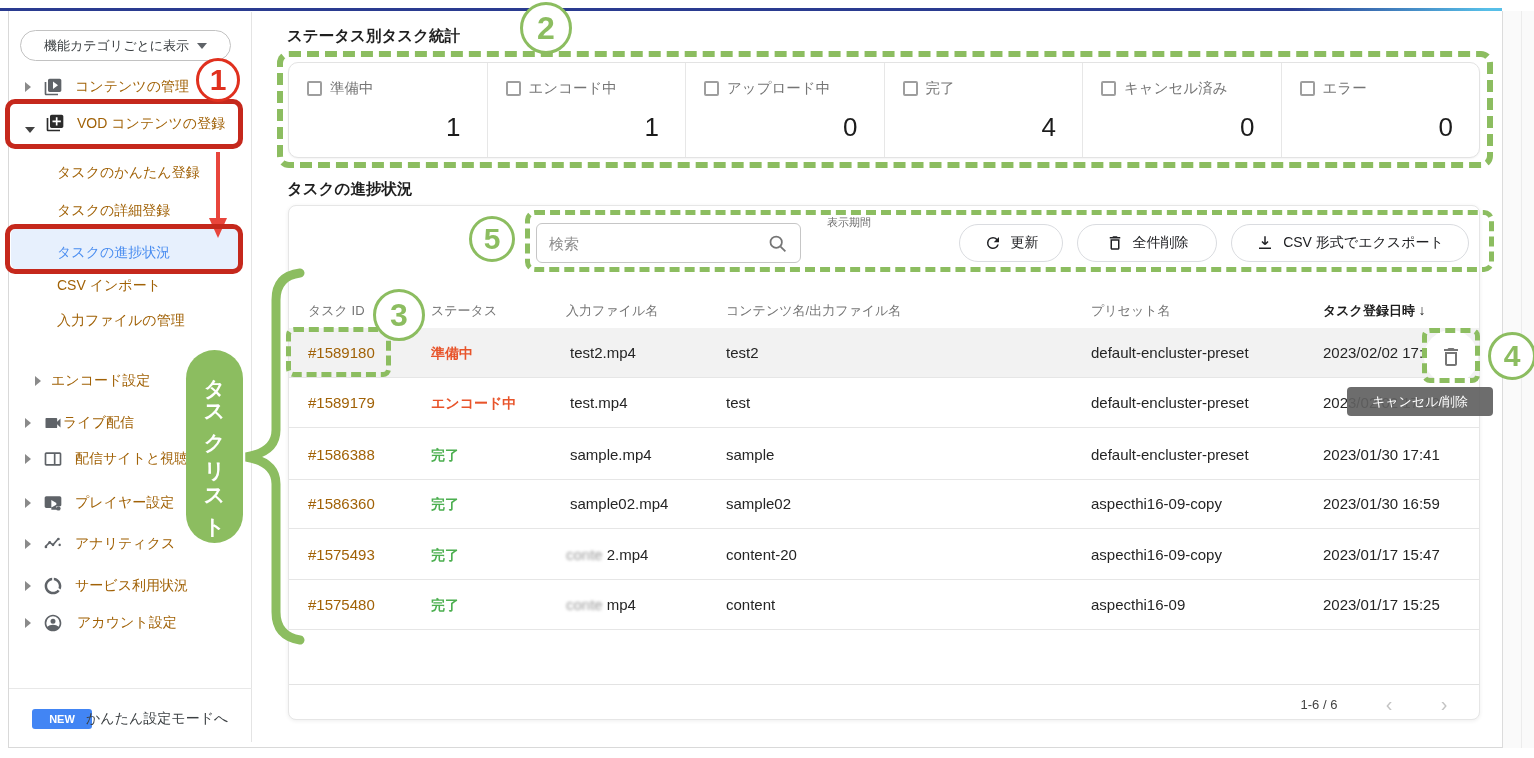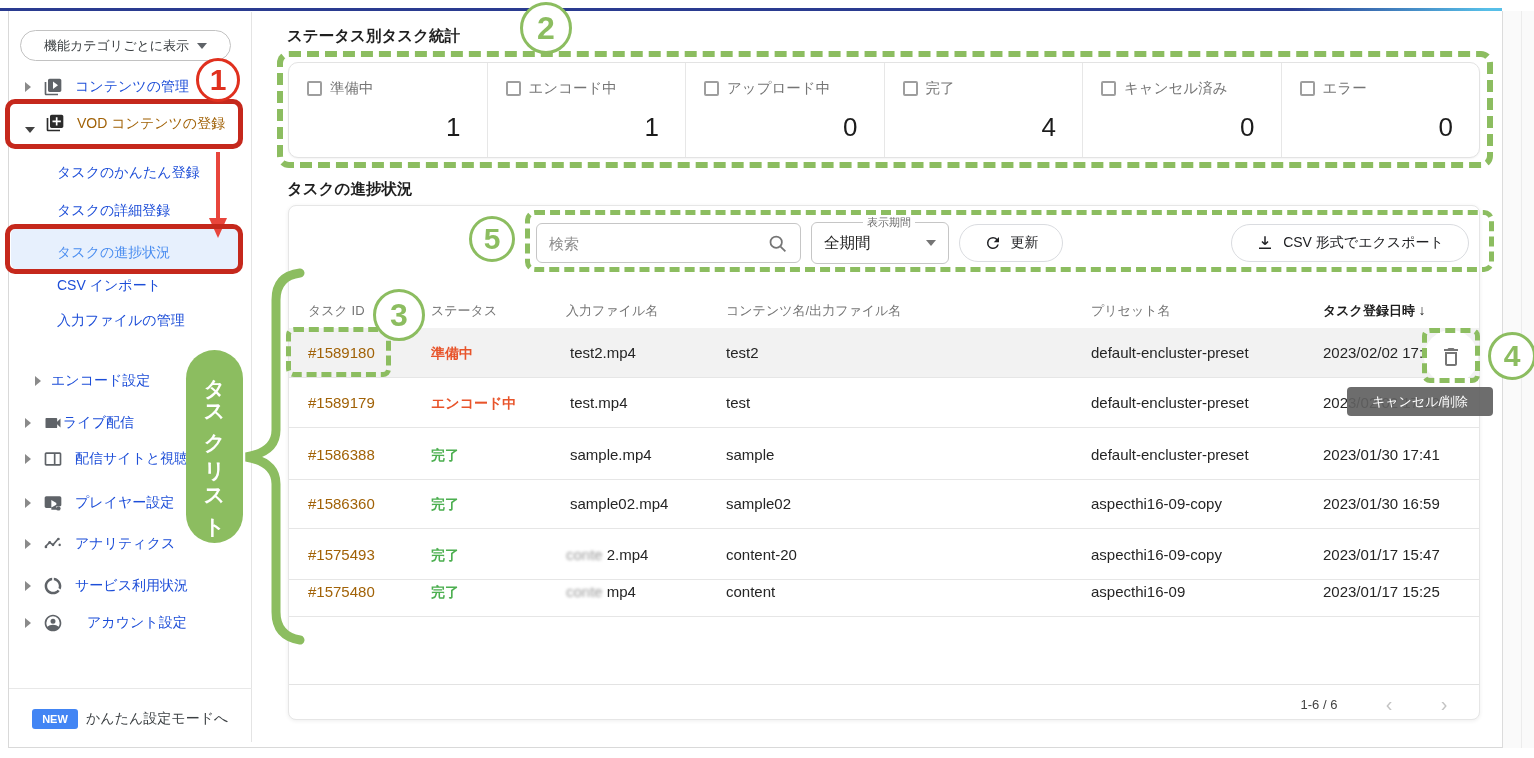--- a/index.html
+++ b/index.html
@@ -20,26 +20,26 @@
   
   .sidebar { left:9px; top:12px; width:243px; height:730px; background:#fff;
     border-right:1px solid #e4e4e4; }
   .cat-pill { left:20px; top:30px; width:211px; height:31px; border:1px solid #c2c2c2;
     border-radius:16px; font-size:13px; color:#3c4043; display:flex; align-items:center;
     justify-content:center; gap:8px; background:#fff; }
   .caret-down { width:0; height:0; border-left:5px solid transparent; border-right:5px solid transparent;
     border-top:6px solid #5f6368; display:inline-block; }
   .caret-right { width:0; height:0; border-top:5px solid transparent; border-bottom:5px solid transparent;
     border-left:6px solid #8a8a8a; display:inline-block; }
-  .side-item { height:26px; display:flex; align-items:center; font-size:14px; color:#1d4ed8; }
+  .side-item { height:26px; display:flex; align-items:center; font-size:14px; color:#a16207; }
   .side-item .ic { display:inline-flex; width:20px; height:20px; }
   .lvl1 .lbl { margin-left:0; }
   .side-sel-bg { left:11px; top:228px; width:230px; height:41px; background:#e7f0fd; border-radius:6px; }
   .side-divider { left:9px; top:688px; width:243px; height:1px; background:#e8e8e8; }
-  .new-badge { left:32px; top:709px; width:46px; height:20px; background:#4285f4; color:#fff;
+  .new-badge { left:32px; top:709px; width:60px; height:20px; background:#4285f4; color:#fff;
     font-size:11px; font-weight:bold; border-radius:3px; display:flex; align-items:center; justify-content:center; }
   .new-label { left:86px; top:710px; font-size:14px; color:#3c4043; }
 
   
   .h-stats { left:287px; top:26px; font-size:15.5px; font-weight:bold; color:#1f1f1f; }
   .h-tasks { left:287px; top:179px; font-size:15.5px; font-weight:bold; color:#1f1f1f; }
 
   
   .stats-card { left:288px; top:62px; width:1192px; height:96px; background:#fff;
     border:1px solid #e3e3e3; border-radius:10px; display:flex; box-shadow:0 1px 2px rgba(0,0,0,.05); }
@@ -57,21 +57,21 @@
 
   .search-box { left:247px; top:17px; width:265px; height:40px; border:1px solid #c6c6c6;
     border-radius:6px; background:#fff; display:flex; align-items:center; padding:0 12px; }
   .search-box input { border:none; outline:none; flex:1; font-size:15px; color:#212121;
     font-family:inherit; background:transparent; }
   .search-box input::placeholder { color:#8d8d8d; }
 
   .period-select { left:522px; top:16px; width:138px; height:42px; border:1px solid #c6c6c6;
     border-radius:6px; background:#fff; display:flex; align-items:center; padding:0 12px; }
   .period-label { position:absolute; left:534px; top:9px; font-size:11px; color:#6f6f6f;
-    background:#fff; padding:0 4px;margin-left:40px; }
+    background:#fff; padding:0 4px; }
   .period-value { font-size:15.5px; color:#212121; flex:1; }
 
   .pill-btn { position:absolute; top:18px; height:38px; border:1px solid #dadce0; border-radius:19px;
     background:#fff; display:flex; align-items:center; justify-content:center; gap:9px;
     font-size:14px; color:#202124; font-weight:500; }
   .btn-refresh { left:670px; width:104px; }
   .btn-delete-all { left:788px; width:140px; }
   .btn-export { left:942px; width:238px; }
 
   .th { position:absolute; top:96px; font-size:13px; color:#757575; white-space:nowrap; }
@@ -230,21 +230,21 @@
     <span class="lbl" style="margin-left:12px;">サービス利用状況</span>
   </div>
 
   <div class="abs side-item lvl1" style="left:16px;top:598px;">
     <span class="caret-right" style="margin-right:12px;"></span>
     <span class="ic">
       <svg viewBox="0 0 24 24" width="20" height="20" fill="#5f6368">
           <path d="M12 2C6.48 2 2 6.48 2 12s4.48 10 10 10 10-4.48 10-10S17.52 2 12 2zm0 2a8 8 0 0 1 8 8 8 8 0 0 1-1.3 4.4C17.4 14.9 14.5 14 12 14s-5.4.9-6.7 2.4A8 8 0 0 1 4 12a8 8 0 0 1 8-8zm0 3a3 3 0 1 0 0 6 3 3 0 0 0 0-6z"></path>
         </svg>
     </span>
-    <span class="lbl" style="margin-left:24px;font-family:Liberation Serif, serif;">アカウント設定</span>
+    <span class="lbl" style="margin-left:14px;font-family:Liberation Serif, serif;">アカウント設定</span>
   </div>
 </div>
 
 <div class="abs side-divider"></div>
 <div class="abs new-badge">NEW</div>
 <div class="abs new-label">かんたん設定モードへ</div>
 
 <div class="abs h-stats">ステータス別タスク統計</div>
 
 <div class="abs stats-card">
@@ -299,35 +299,39 @@
   <div class="tc search-box">
     <input placeholder="検索" style="">
     <span style="display:inline-flex;">
       <svg viewBox="0 0 24 24" width="21" height="21" fill="none" stroke="#757575" stroke-width="2">
           <circle cx="10.5" cy="10.5" r="6.5"></circle>
           <path d="M15.5 15.5 21 21"></path>
         </svg>
     </span>
   </div>
 
-  <div class="tc period-select">
-    <span class="period-value">全期間</span>
-    <span class="caret-down" style="border-top-color:#757575;"></span>
-  </div>
   <div class="tc period-label">表示期間</div>
 
   <div class="pill-btn btn-refresh">
     <span style="display:inline-flex;">
       <svg viewBox="0 0 24 24" width="18" height="18" fill="#202124">
           <path d="M17.65 6.35A7.96 7.96 0 0 0 12 4a8 8 0 1 0 7.73 10h-2.08A6 6 0 1 1 12 6c1.66 0 3.14.69 4.22 1.78L13 11h7V4l-2.35 2.35z"></path>
         </svg>
     </span>
     <span>更新</span>
   </div>
 
+  <div class="pill-btn btn-delete-all">
+    <span style="display:inline-flex;">
+      <svg viewBox="0 0 24 24" width="18" height="18" fill="#202124">
+          <path d="M6 19c0 1.1.9 2 2 2h8c1.1 0 2-.9 2-2V7H6v12zM8 9h8v10H8V9zm7.5-5-1-1h-5l-1 1H5v2h14V4h-3.5z"></path>
+        </svg>
+    </span>
+    <span>全件削除</span>
+  </div>
 
   <div class="pill-btn btn-export">
     <span style="display:inline-flex;">
       <svg viewBox="0 0 24 24" width="18" height="18" fill="none" stroke="#202124" stroke-width="2">
           <path d="M12 3v11m0 0 4-4m-4 4-4-4"></path>
           <path d="M4 19h16"></path>
         </svg>
     </span>
     <span>CSV 形式でエクスポート</span>
   </div>
@@ -375,21 +379,21 @@
     <span class="cell col-date">2023/01/30 16:59</span>
   </div>
   <div class="t-row" style="top:324px;">
     <span class="cell id col-id">#1575493</span>
     <span class="cell status st-done col-status">完了</span>
     <span class="cell col-input"><span class="redacted">conte</span><span>2.mp4</span></span>
     <span class="cell col-content"><span class="clip">content-20</span></span>
     <span class="cell col-preset">aspecthi16-09-copy</span>
     <span class="cell col-date">2023/01/17 15:47</span>
   </div>
-  <div class="t-row" style="top:361px;">
+  <div class="t-row" style="top:374px;">
     <span class="cell id col-id">#1575480</span>
     <span class="cell status st-done col-status">完了</span>
     <span class="cell col-input"><span class="redacted">conte</span><span>mp4</span></span>
     <span class="cell col-content">content</span>
     <span class="cell col-preset">aspecthi16-09</span>
     <span class="cell col-date">2023/01/17 15:25</span>
   </div>
 
   <div class="tc trash-fab">
     <svg viewBox="0 0 24 24" width="24" height="24" fill="#757575">

